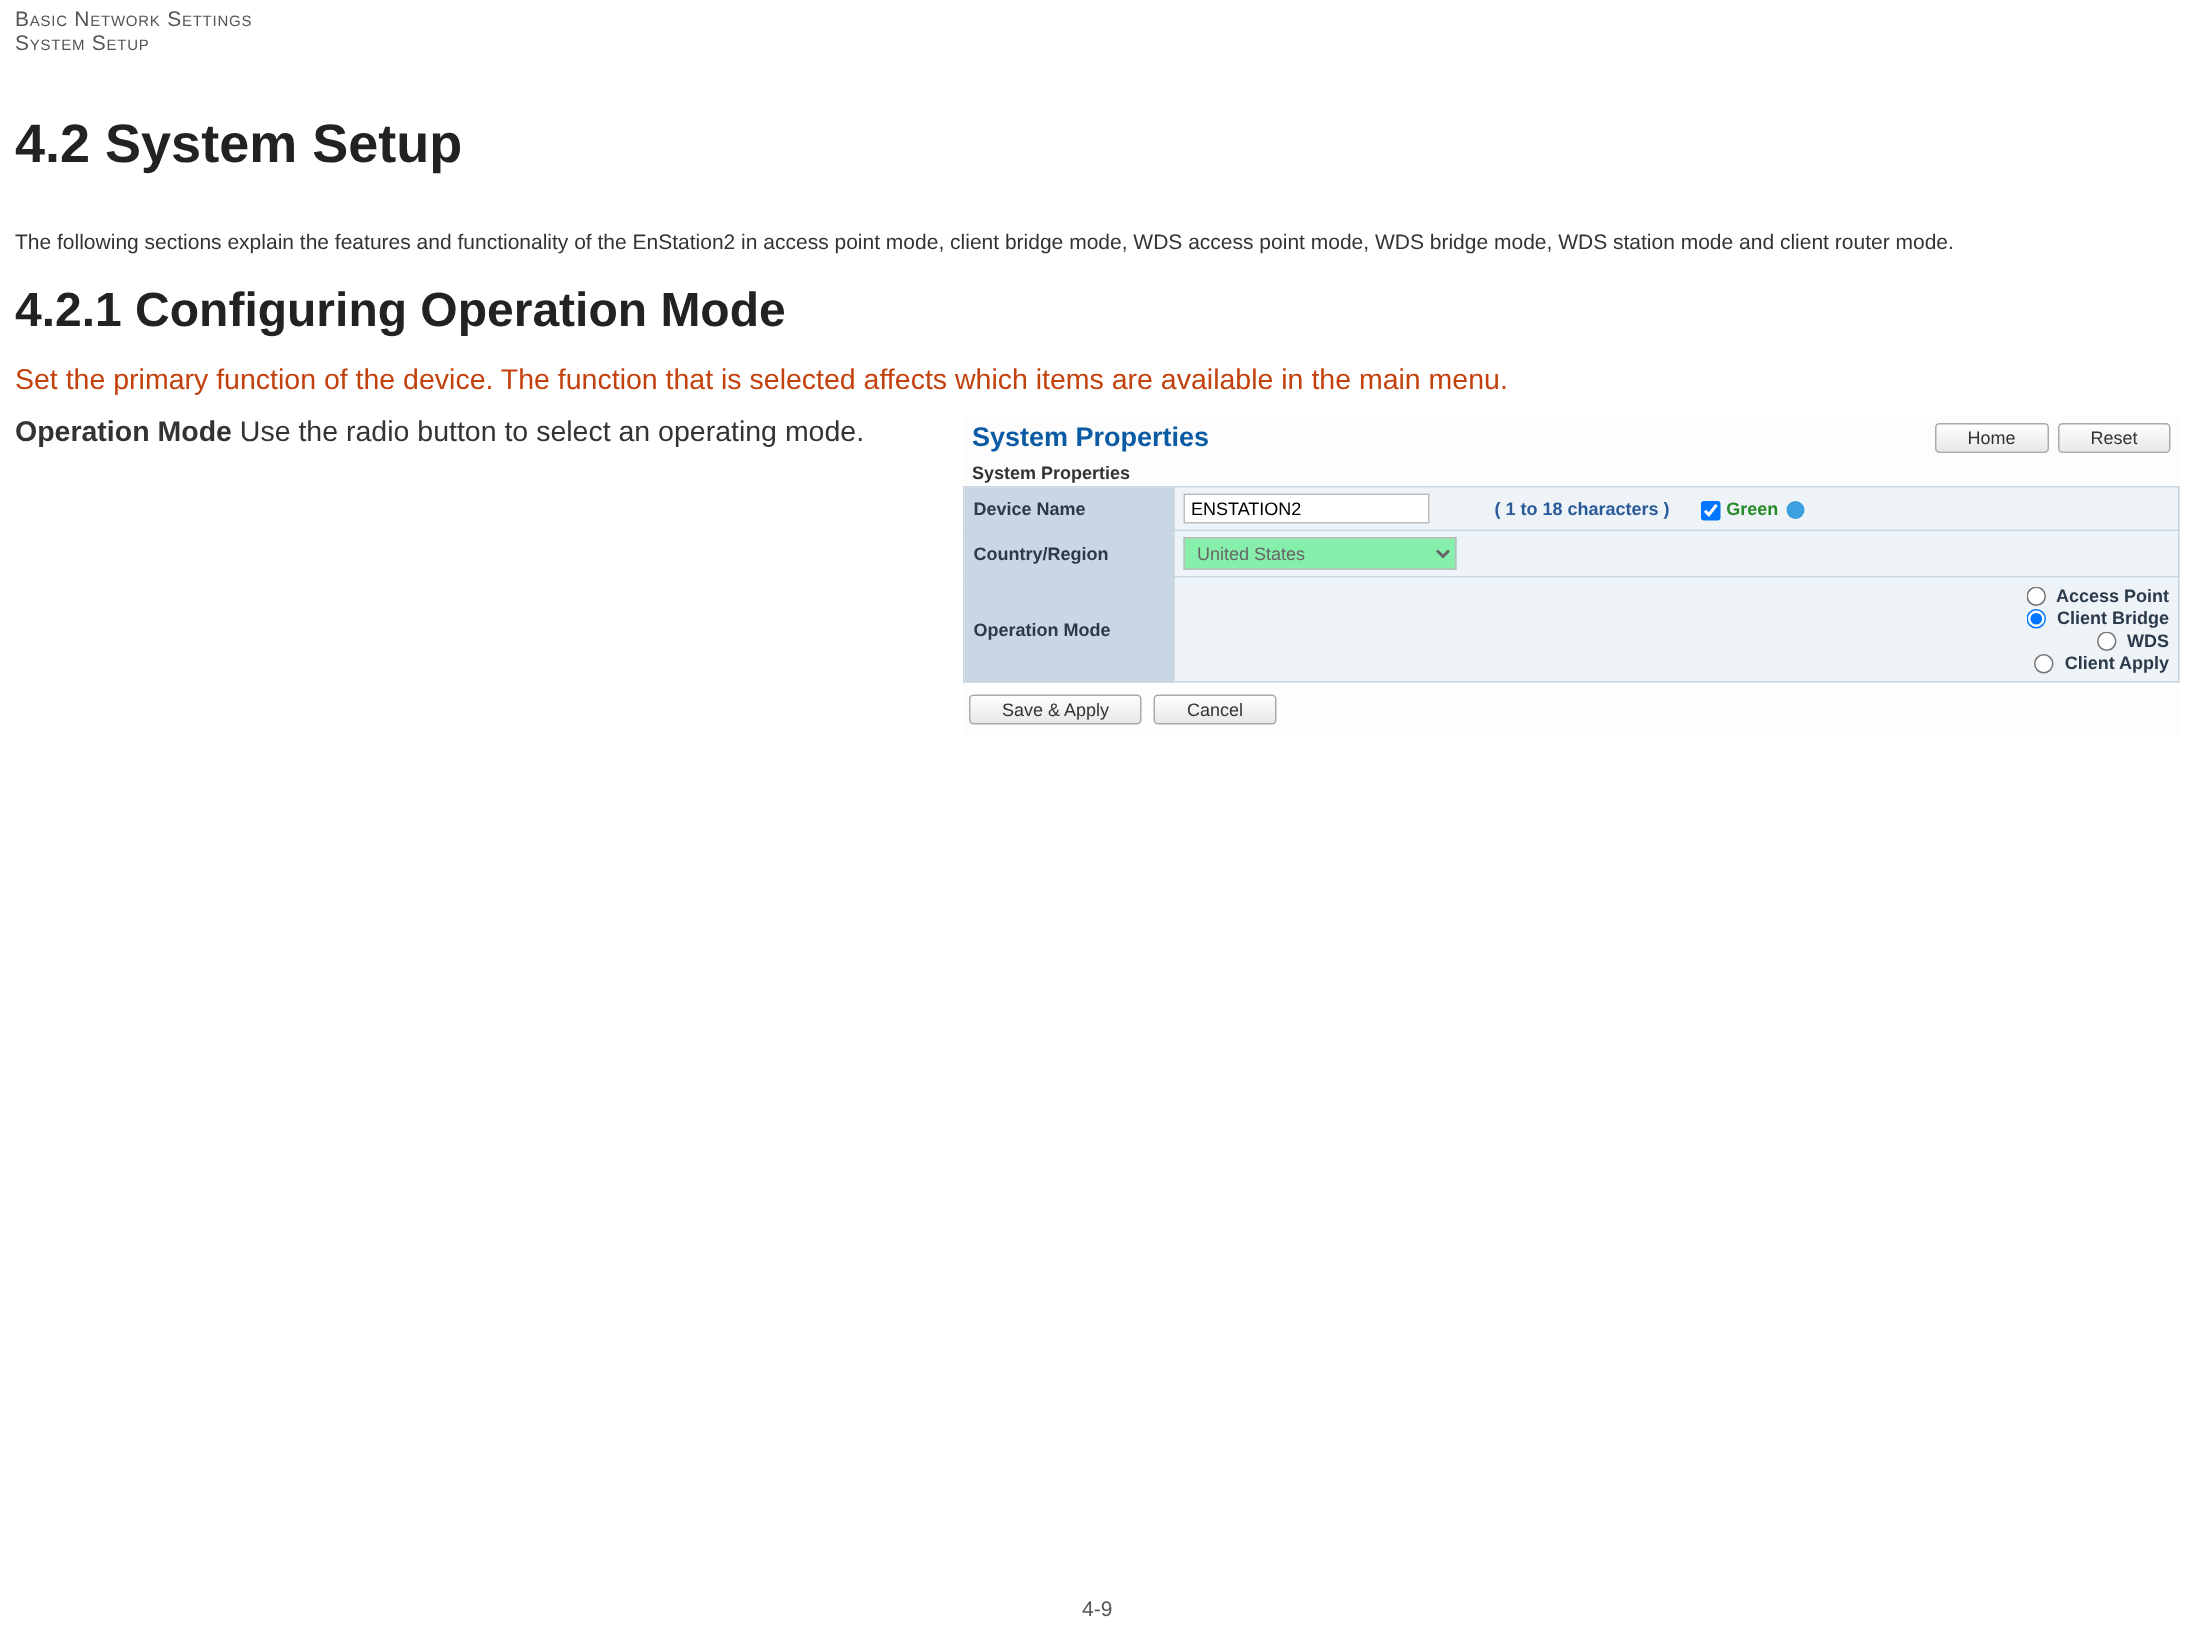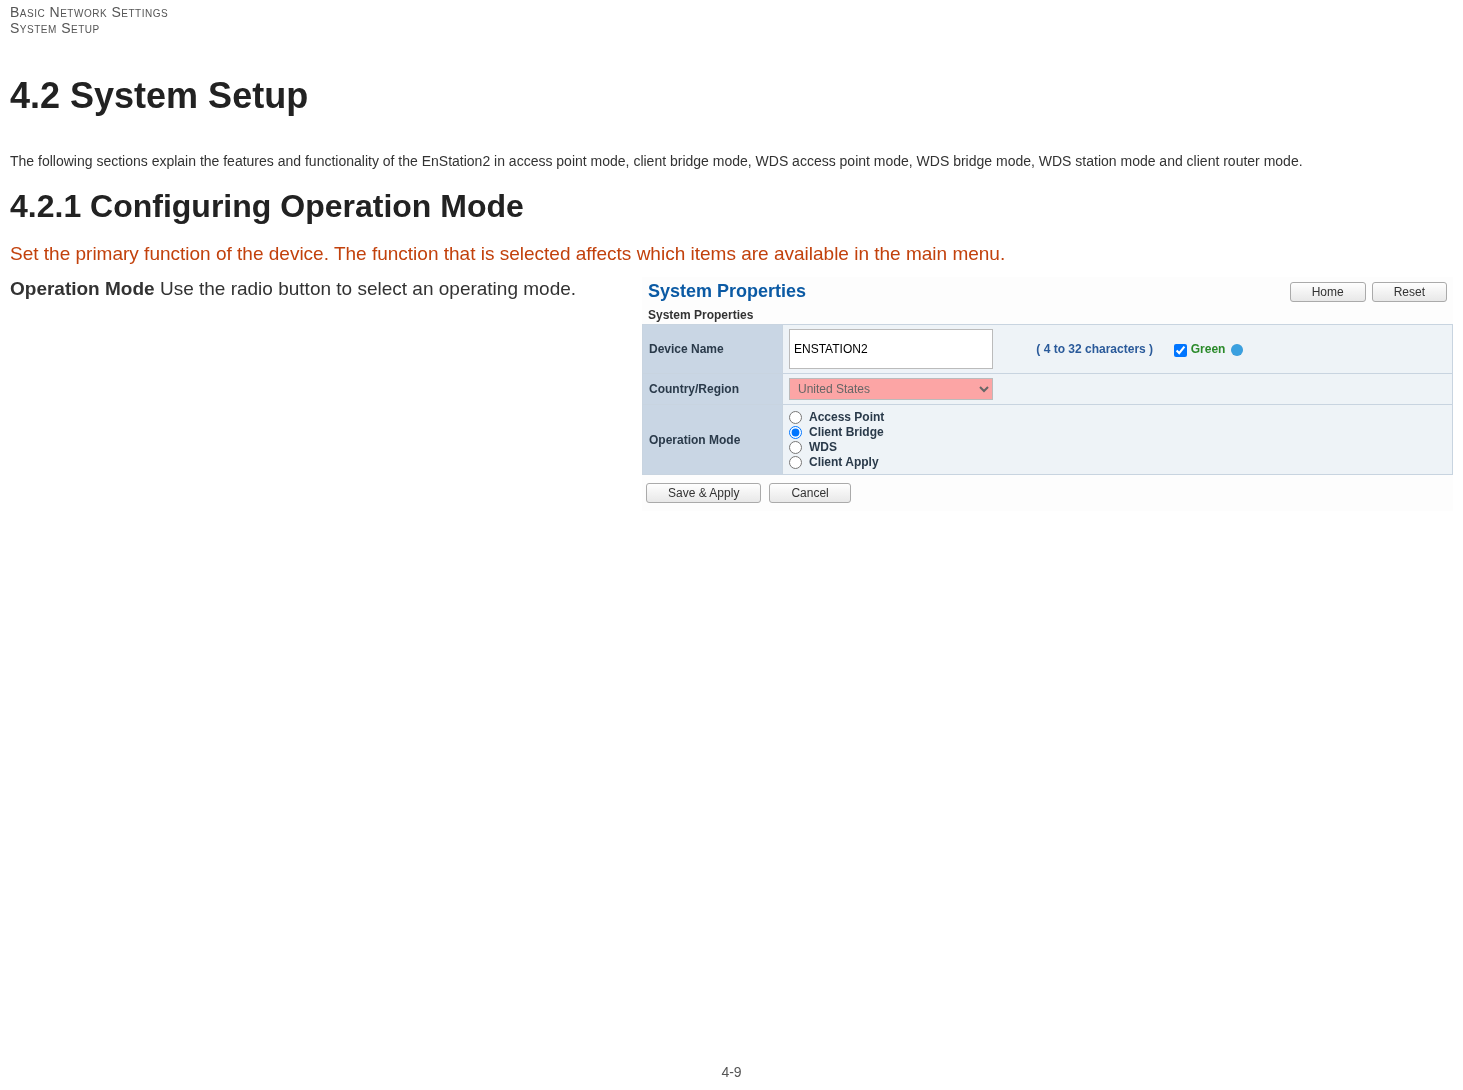--- a/index.html
+++ b/index.html
@@ -123,33 +123,33 @@
       color: #2a3a4a;
       font-weight: bold;
       width: 140px;
       font-size: 12px;
     }
     .val-cell {
       background: #eef3f7;
     }
     .text-input {
       font-size: 12px;
-      padding: 12px 4px;
+      padding: 2px 4px;
       border: 1px solid #bbb;
       background: #fff;
-      width: 204px;
+      width: 164px;
       font-family: Arial;
     }
     .select-input {
       font-size: 12px;
       padding: 2px 4px;
       border: 1px solid #bbb;
-      background: #fca5a5;
+      background: #86efac;
       color: #666;
-      width: 204px;
+      width: 182px;
     }
     .chars-note {
       font-size: 12px;
       color: #2a5a9a;
       font-weight: bold;
       margin-left: 40px;
     }
     .green-link {
       color: #2a8a2a;
       font-weight: bold;
@@ -165,20 +165,21 @@
       margin-left: 2px;
     }
     .radio-row {
       display: flex;
       align-items: center;
       gap: 4px;
       margin: 1px 0;
       color: #2a3a4a;
       font-weight: bold;
       font-size: 12px;
+      justify-content: flex-end;
     }
     .radio-row input[type=radio]{
       margin-right:3px;
     }
     .bottom-btns {
       padding: 8px 4px;
       display: flex;
       gap: 8px;
     }
     .page-number {
@@ -221,21 +222,21 @@
         <button class="btn">Reset</button>
       </div>
     </div>
     <div class="section-title">System Properties</div>
     <table class="prop-table">
       <tbody>
           <tr>
         <td class="label-cell">Device Name</td>
         <td class="val-cell">
           <input type="text" class="text-input" value="ENSTATION2" style="">
-          <span class="chars-note">( 4 to 32 characters )</span>
+          <span class="chars-note">( 1 to 18 characters )</span>
           <span class="green-link">
             <input type="checkbox" checked="" style="vertical-align: middle;">
             <span>Green</span>
             <span class="globe-icon"></span>
           </span>
         </td>
       </tr>
       <tr>
         <td class="label-cell">Country/Region</td>
         <td class="val-cell">

